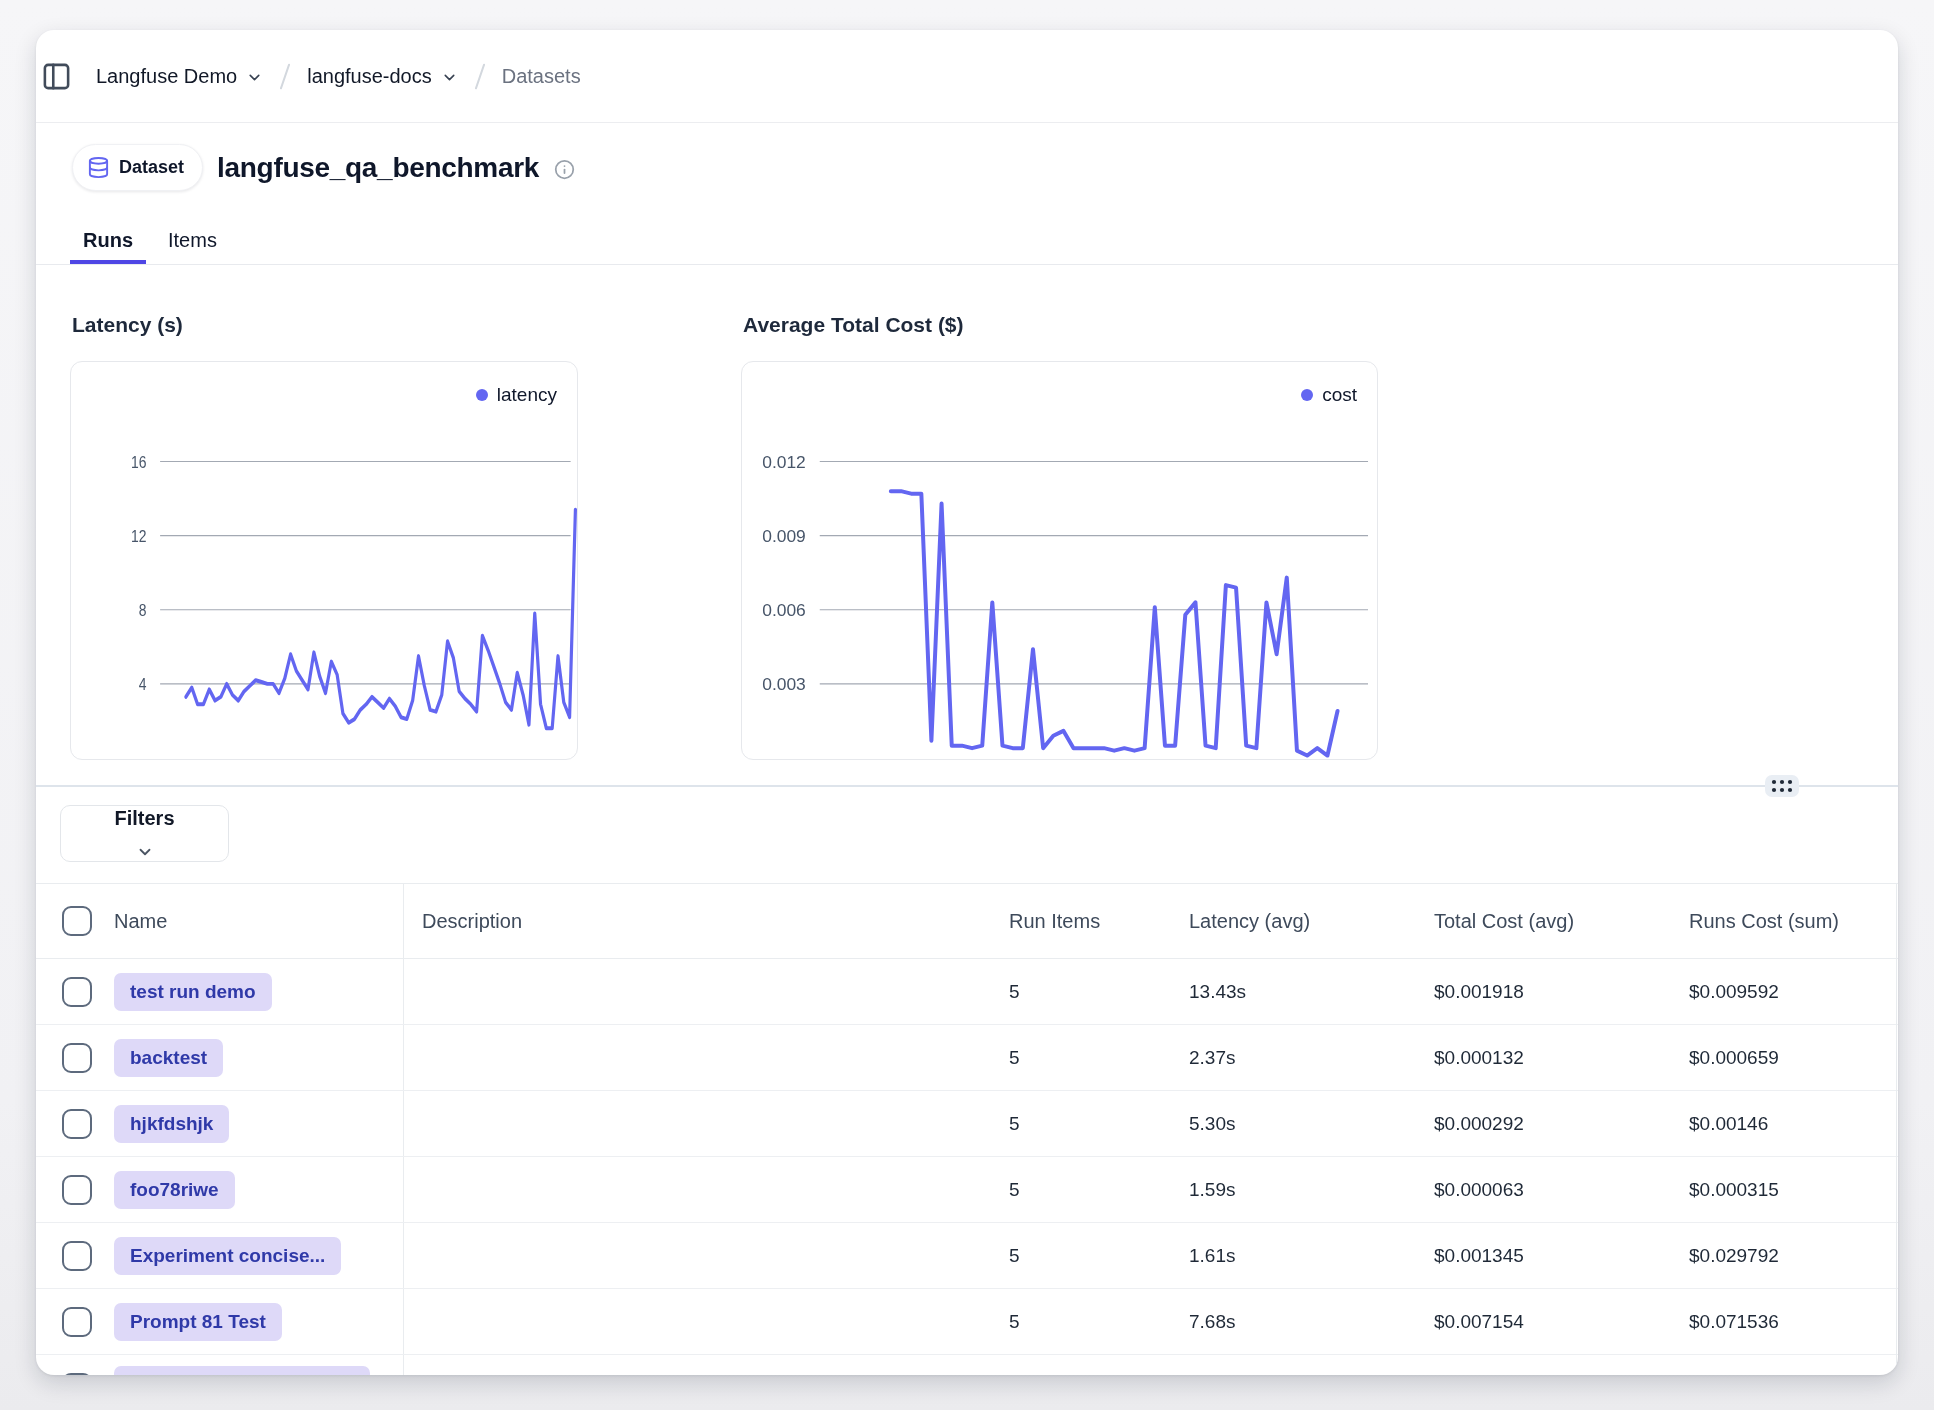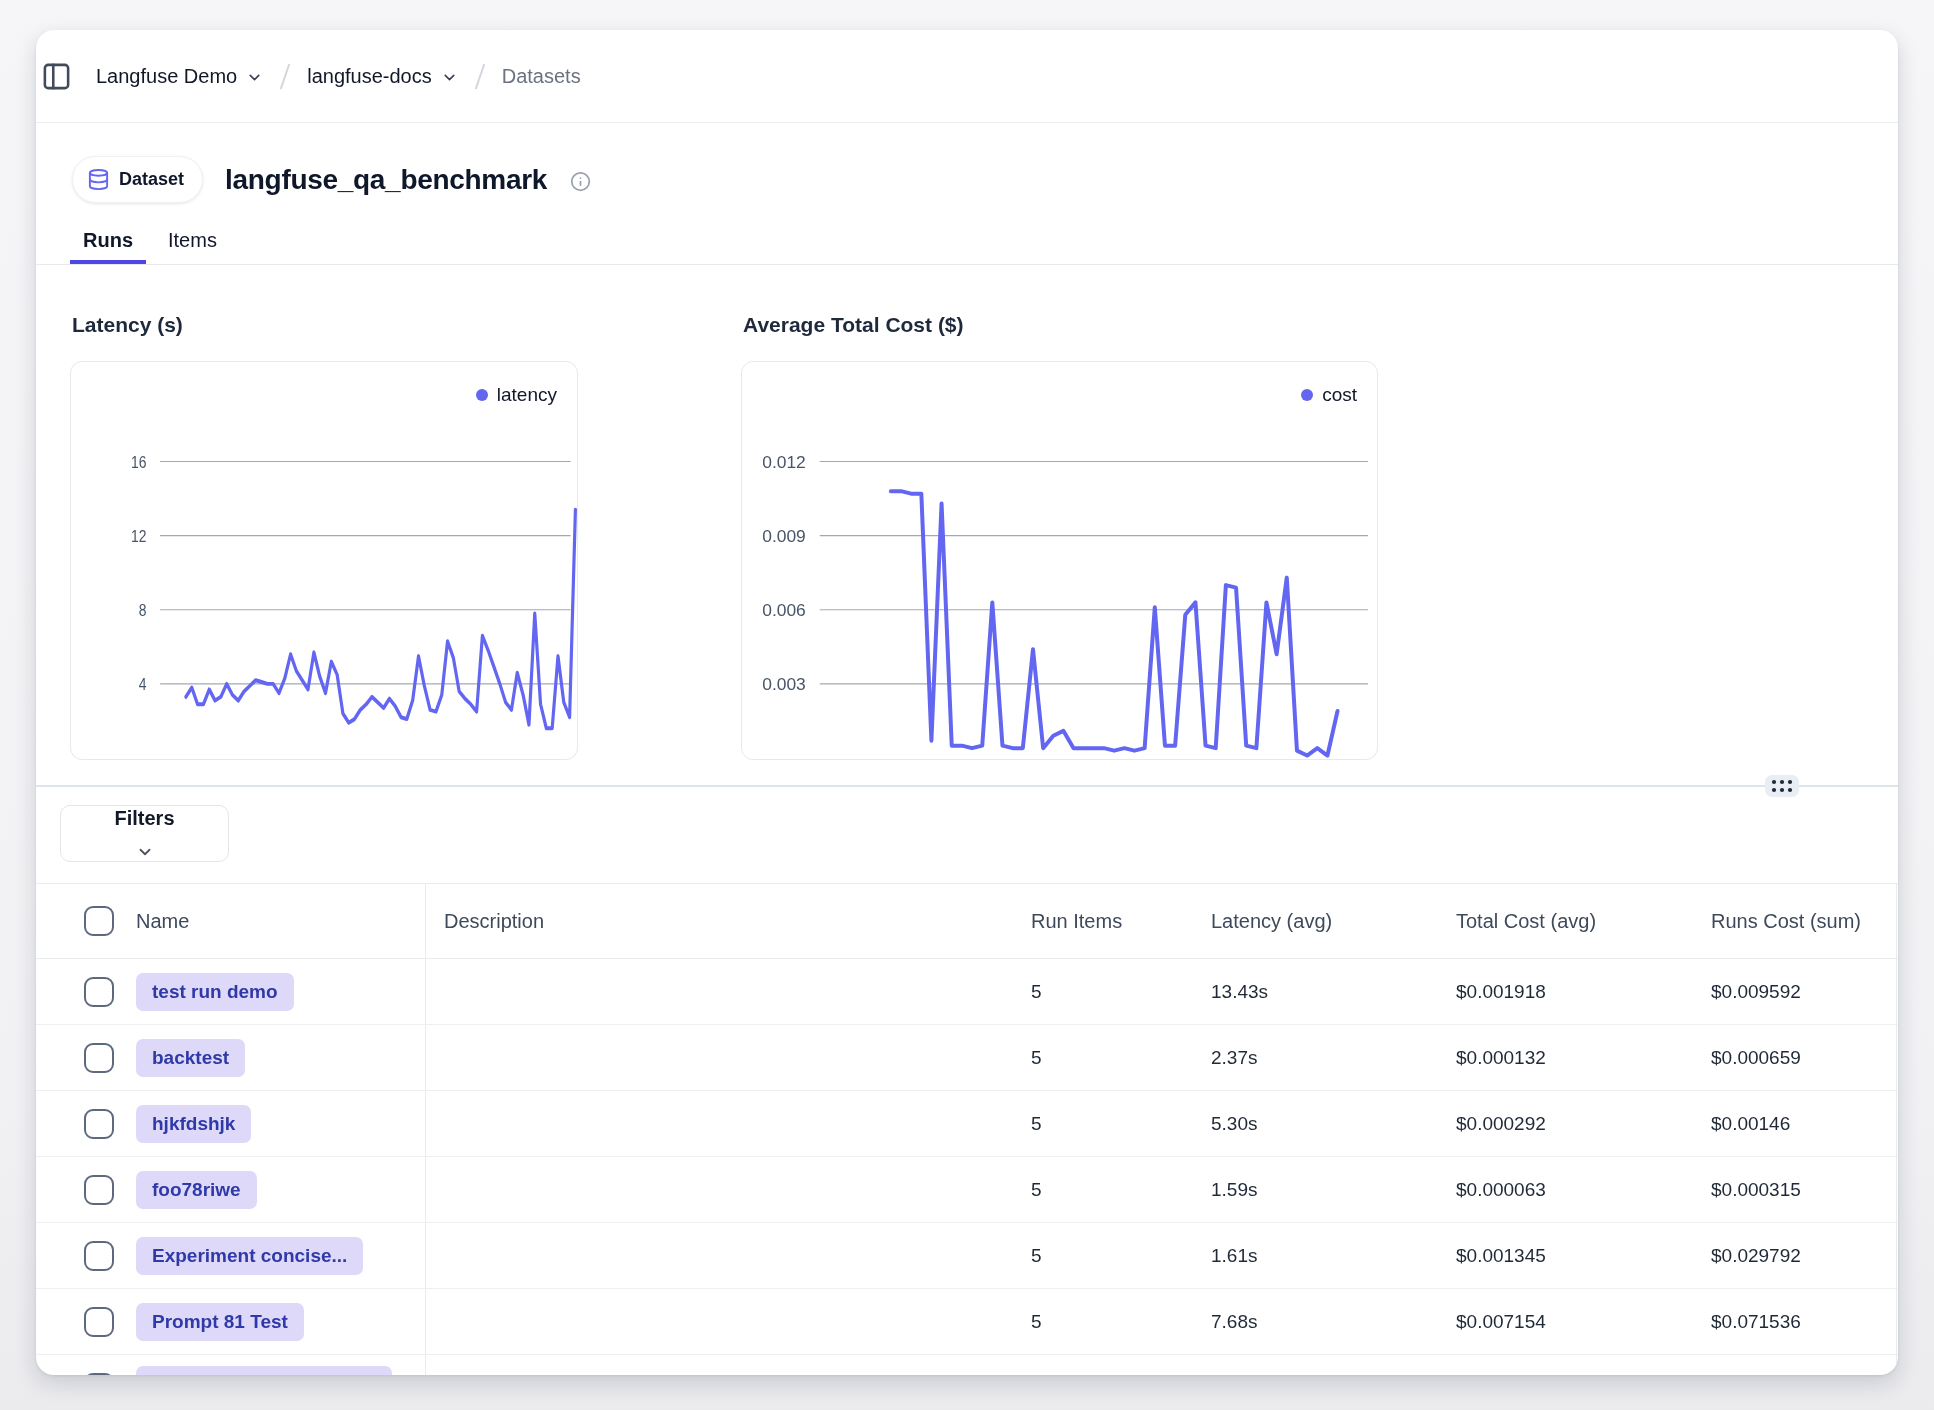--- a/index.html
+++ b/index.html
@@ -16,21 +16,21 @@
     border-bottom:1px solid #ecedf0; display:flex; align-items:center; }
   .panel-btn { background:none; border:none; width:40px; height:40px; display:flex;
     align-items:center; justify-content:center; cursor:pointer; }
   .breadcrumb { display:flex; align-items:center; margin-left:20px; }
   .crumb { display:flex; align-items:center; font-size:20px; color:#111827; font-weight:500; cursor:pointer; }
   .crumb .chev { margin-left:9px; margin-top:2px; }
   .crumb.muted { color:#6b7280; font-weight:400; cursor:default; }
   .slash { width:2px; height:27px; background:#d3d8de; transform:rotate(19deg); margin:0 21px; border-radius:1px; }
 
   
-  .title-row { position:absolute; top:126px; left:36px; display:flex; align-items:center;gap:8px; }
+  .title-row { position:absolute; top:114px; left:36px; display:flex; align-items:center; }
   .dataset-badge { display:flex; align-items:center; gap:9px; background:#ffffff;
     border:1px solid #f0f1f4; box-shadow:0 1px 3px rgba(16,24,40,.10);
     border-radius:999px; padding:11px 18px 11px 14px; }
   .dataset-badge span { font-size:18px; font-weight:700; color:#0f172a; }
   .page-title { font-size:28px; font-weight:700; color:#0f172a; margin-left:14px; letter-spacing:-0.3px; }
   .info-ic { margin-left:15px; margin-top:3px; cursor:pointer; }
 
   
   .tabs { position:absolute; top:191px; left:0; right:0; height:44px;
     border-bottom:1px solid #e8eaee; display:flex; align-items:stretch; padding-left:34px; gap:9px; }
@@ -56,21 +56,21 @@
 
   
   .filters-btn { position:absolute; top:775px; left:24px; height:57px; min-width:169px;
     background:#fff; border:1px solid #e3e6ea; border-radius:10px; display:flex;
     align-items:center; justify-content:center; gap:13px; font-size:20px; font-weight:600;
     color:#111827; cursor:pointer; font-family:inherit;flex-direction:column; }
 
   
   .table { position:absolute; top:853px; left:0; right:0; bottom:0; border-top:1px solid #e9ecef; }
   .table::after { content:''; position:absolute; left:1860px; top:0; bottom:0; width:1px; background:#e9ecef; }
-  .thead, .trow { display:grid; grid-template-columns:60px 307px 588px 180px 245px 255px auto; align-items:center;padding-left:22px; }
+  .thead, .trow { display:grid; grid-template-columns:60px 307px 588px 180px 245px 255px auto; align-items:center; }
   .thead { height:75px; border-bottom:1px solid #e9ecef; }
   .trow  { height:66px; border-bottom:1px solid #edeff2; }
   .hcell { font-size:20px; color:#3e4a5b; padding-left:18px; }
   .cell  { font-size:19px; color:#1f2937; padding-left:18px; }
   .cb-cell { padding-left:26px; }
   .desc-col { border-left:1px solid #e9ecef; height:100%; display:flex; align-items:center; }
   .checkbox { display:block; width:30px; height:30px; border:2px solid #5d6a7d; border-radius:9px;
     background:#fff; cursor:pointer; }
   .pill { display:inline-block; background:#ded9f8; color:#2f39a8; font-weight:700; font-size:19px;
     padding:8px 16px; border-radius:7px; cursor:pointer; white-space:nowrap; }

